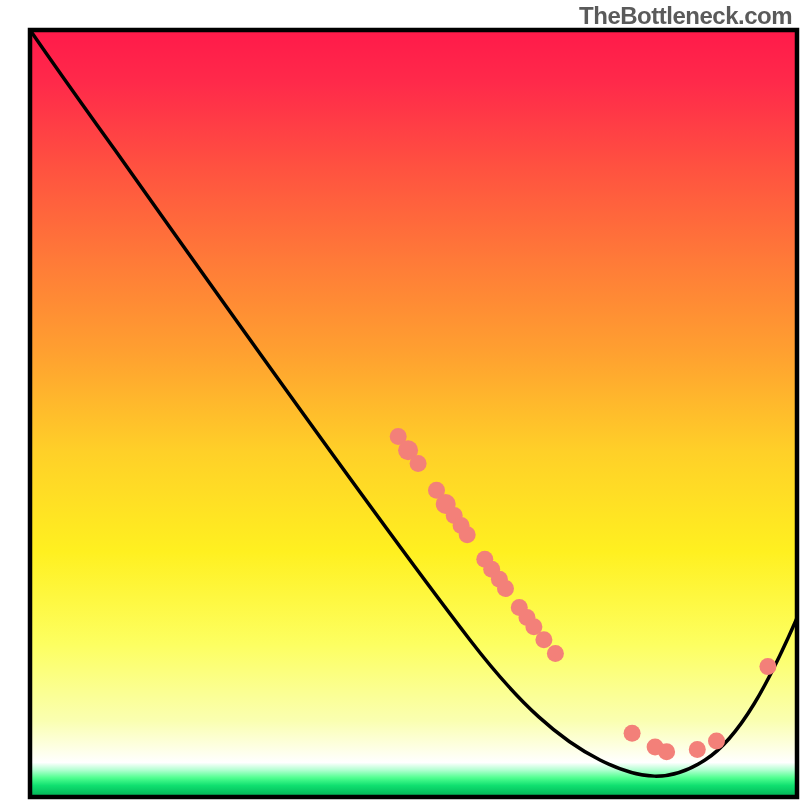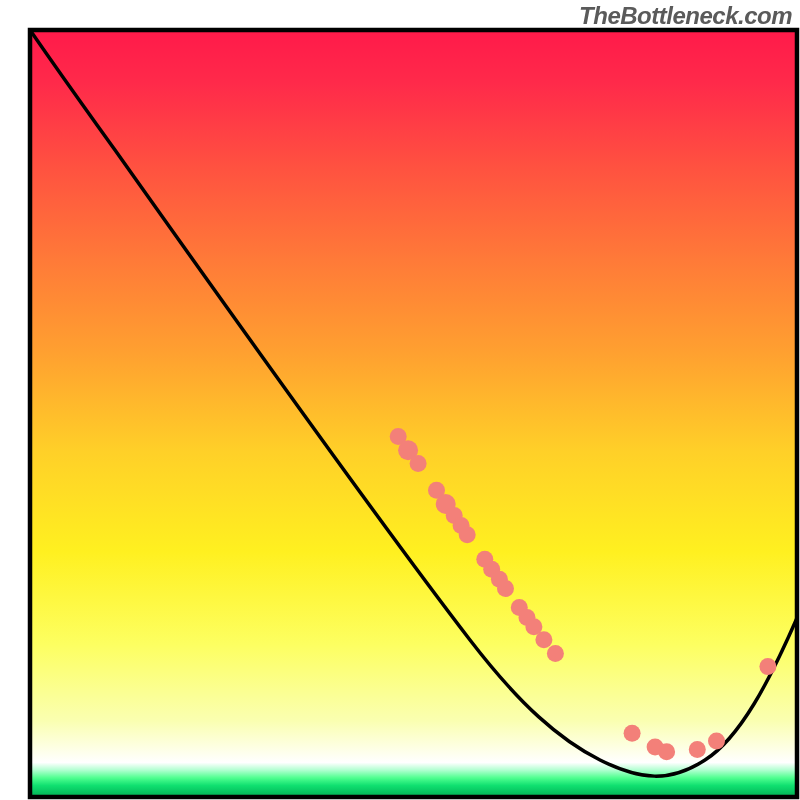--- a/index.html
+++ b/index.html
@@ -6,21 +6,20 @@
     margin: 0;
     padding: 0;
     width: 800px;
     height: 800px;
     overflow: hidden;
   }
   .chart-container {
     position: relative;
     width: 800px;
     height: 800px;
-    font-style: italic;
   }
   .watermark {
     position: absolute;
     top: 2px;
     right: 8px;
     font-family: Arial, Helvetica, sans-serif;
     font-size: 24px;
     font-weight: bold;
     color: #5a5a5a;
     z-index: 10;

